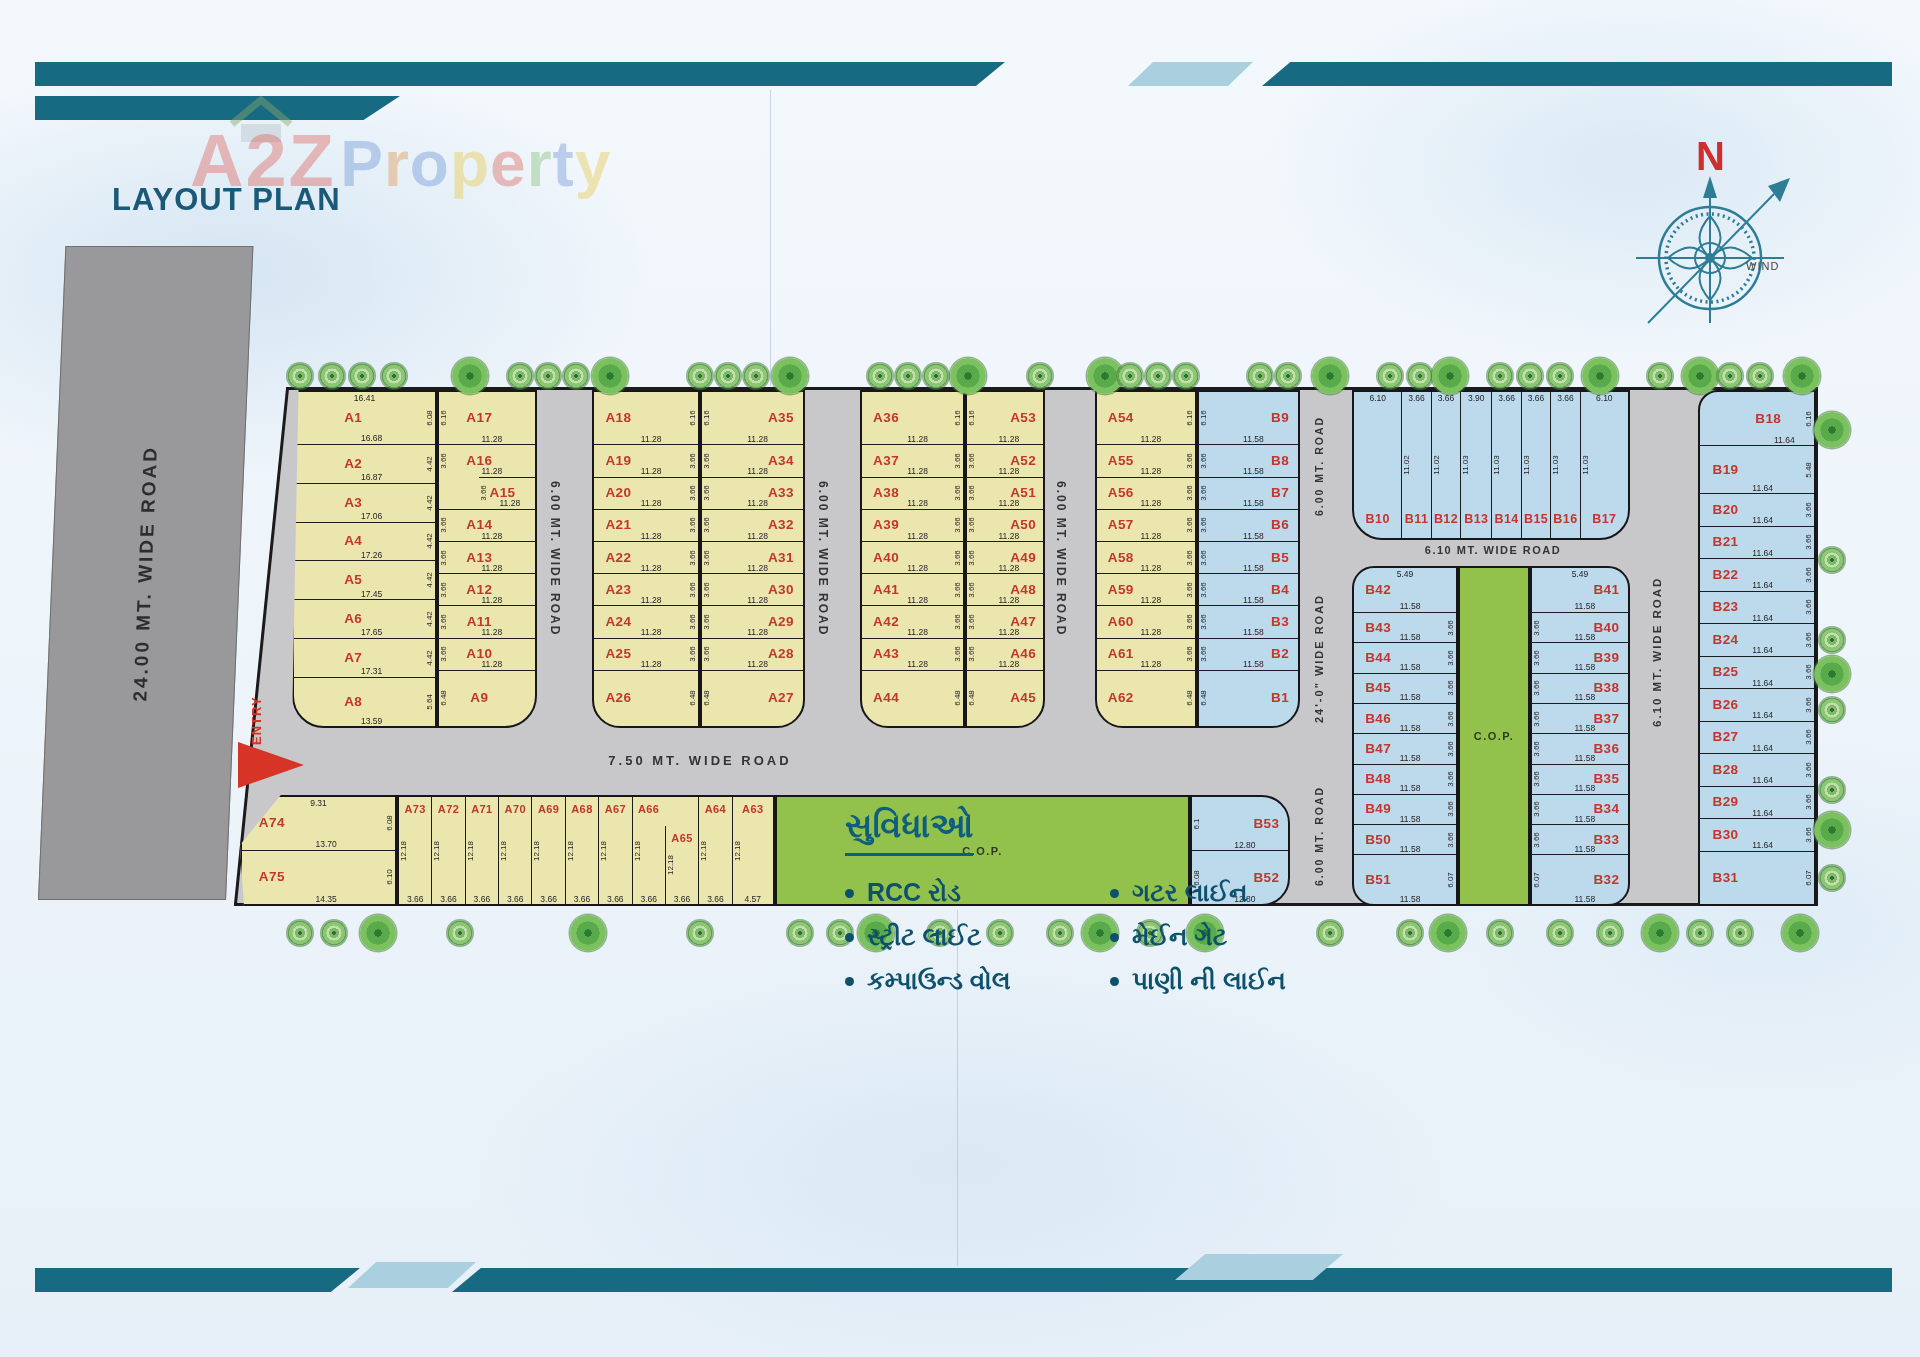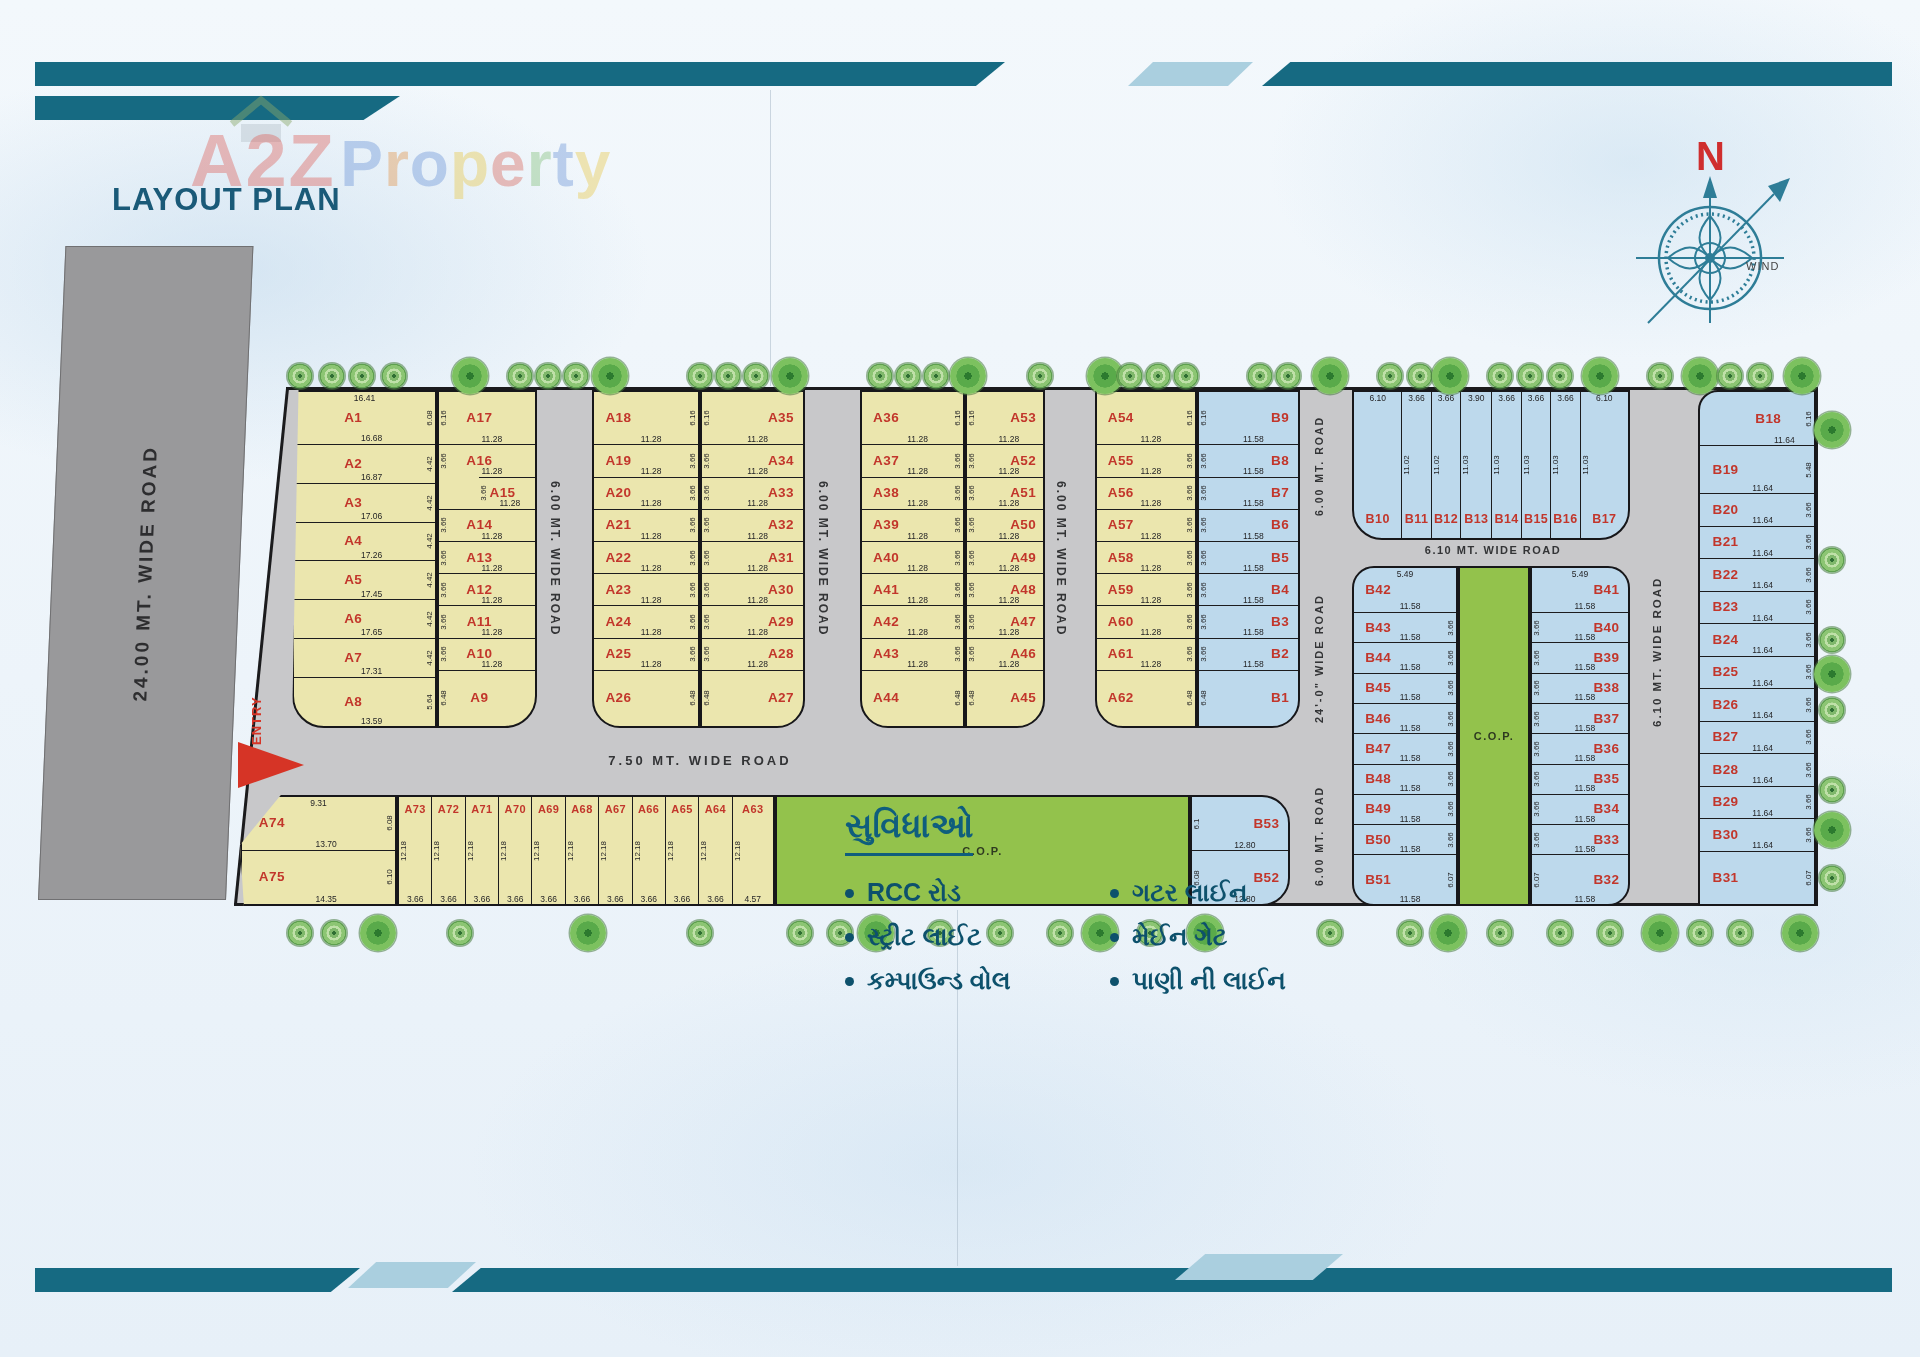--- a/index.html
+++ b/index.html
@@ -796,21 +796,21 @@
       <div class="cell" style="flex: 3.66 1 0px;">
         <div class="plabel ">A67</div>
         <div class="dim b">3.66</div>
         <div class="dim sl">12.18</div>
       </div>
       <div class="cell" style="flex: 3.66 1 0px;">
         <div class="plabel ">A66</div>
         <div class="dim b">3.66</div>
         <div class="dim sl">12.18</div>
       </div>
-      <div class="cell" style="flex: 3.66 1 0px;">
+      <div class="cell" style="flex: 3.66 1 0px; margin-top: 29px;">
         <div class="plabel ">A65</div>
         <div class="dim b">3.66</div>
         <div class="dim sl">12.18</div>
       </div>
       <div class="cell" style="flex: 3.66 1 0px;">
         <div class="plabel ">A64</div>
         <div class="dim b">3.66</div>
         <div class="dim sl">12.18</div>
       </div>
       <div class="cell" style="flex: 4.57 1 0px;">

